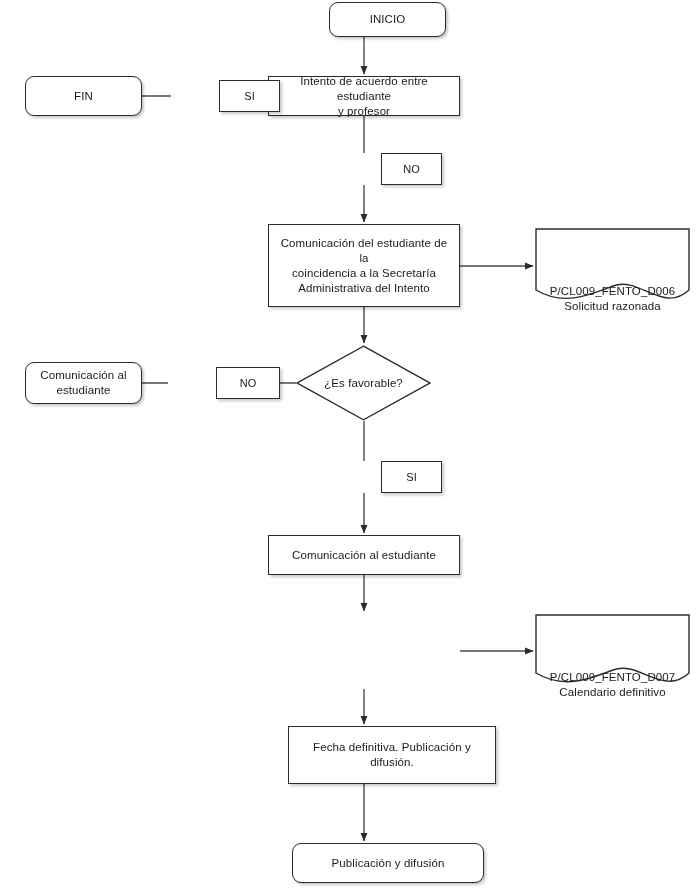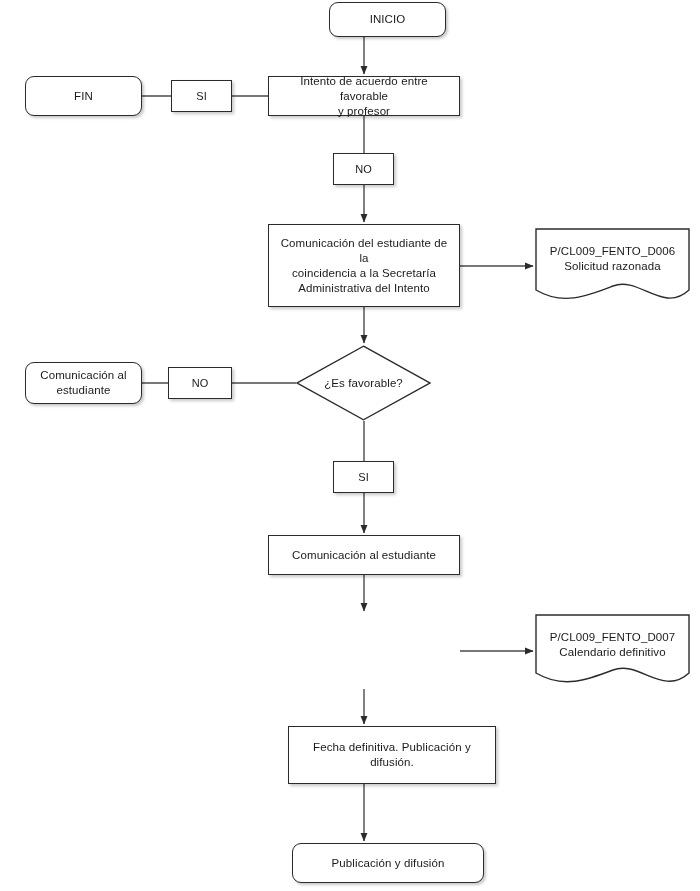--- a/index.html
+++ b/index.html
@@ -48,20 +48,21 @@
   .node.terminator {
     border-radius: 9px;
     margin-left: 24px;
   }
   .node.process {
     border-radius: 0;
   }
   .node.connector-label {
     border-radius: 0;
     font-size: 11px;
+    margin-left: 48px;
   }
   
   .node.decision {
     border: none;
     box-shadow: none;
     background: transparent;
   }
   .node.decision .diamond-svg {
     position: absolute;
     left: 0;
@@ -85,20 +86,21 @@
     left: 0;
     top: 0;
     width: 100%;
     height: 100%;
   }
   .node.document .label {
     position: relative;
     z-index: 2;
     width: 100%;
     padding-top: 16px;
+    margin-top: 40px;
   }
 </style>
 </head>
 <body>
 
 <div id="canvas">
 
   <svg id="edges" viewBox="0 0 700 891" xmlns="http://www.w3.org/2000/svg">
     <defs>
       <marker id="arrowhead" markerWidth="9" markerHeight="8" refX="8.4" refY="4" orient="auto" markerUnits="userSpaceOnUse">
@@ -137,21 +139,21 @@
 
       <line x1="364" y1="784" x2="364" y2="841" marker-end="url(#arrowhead)"></line>
     </g>
   </svg>
 
   <div class="node terminator" style="left:305px; top:2px; width:117px; height:35px;">
     <span class="label">INICIO</span>
   </div>
 
   <div class="node process" style="left:268px; top:76px; width:192px; height:40px;">
-    <span class="label">Intento de acuerdo entre favorable
+    <span class="label">Intento de acuerdo entre estudiante
 y profesor</span>
   </div>
 
   <div class="node connector-label" style="left:171px; top:80px; width:61px; height:32px;">
     <span class="label">SI</span>
   </div>
 
   <div class="node terminator" style="left:1px; top:76px; width:117px; height:40px;">
     <span class="label">FIN</span>
   </div>

